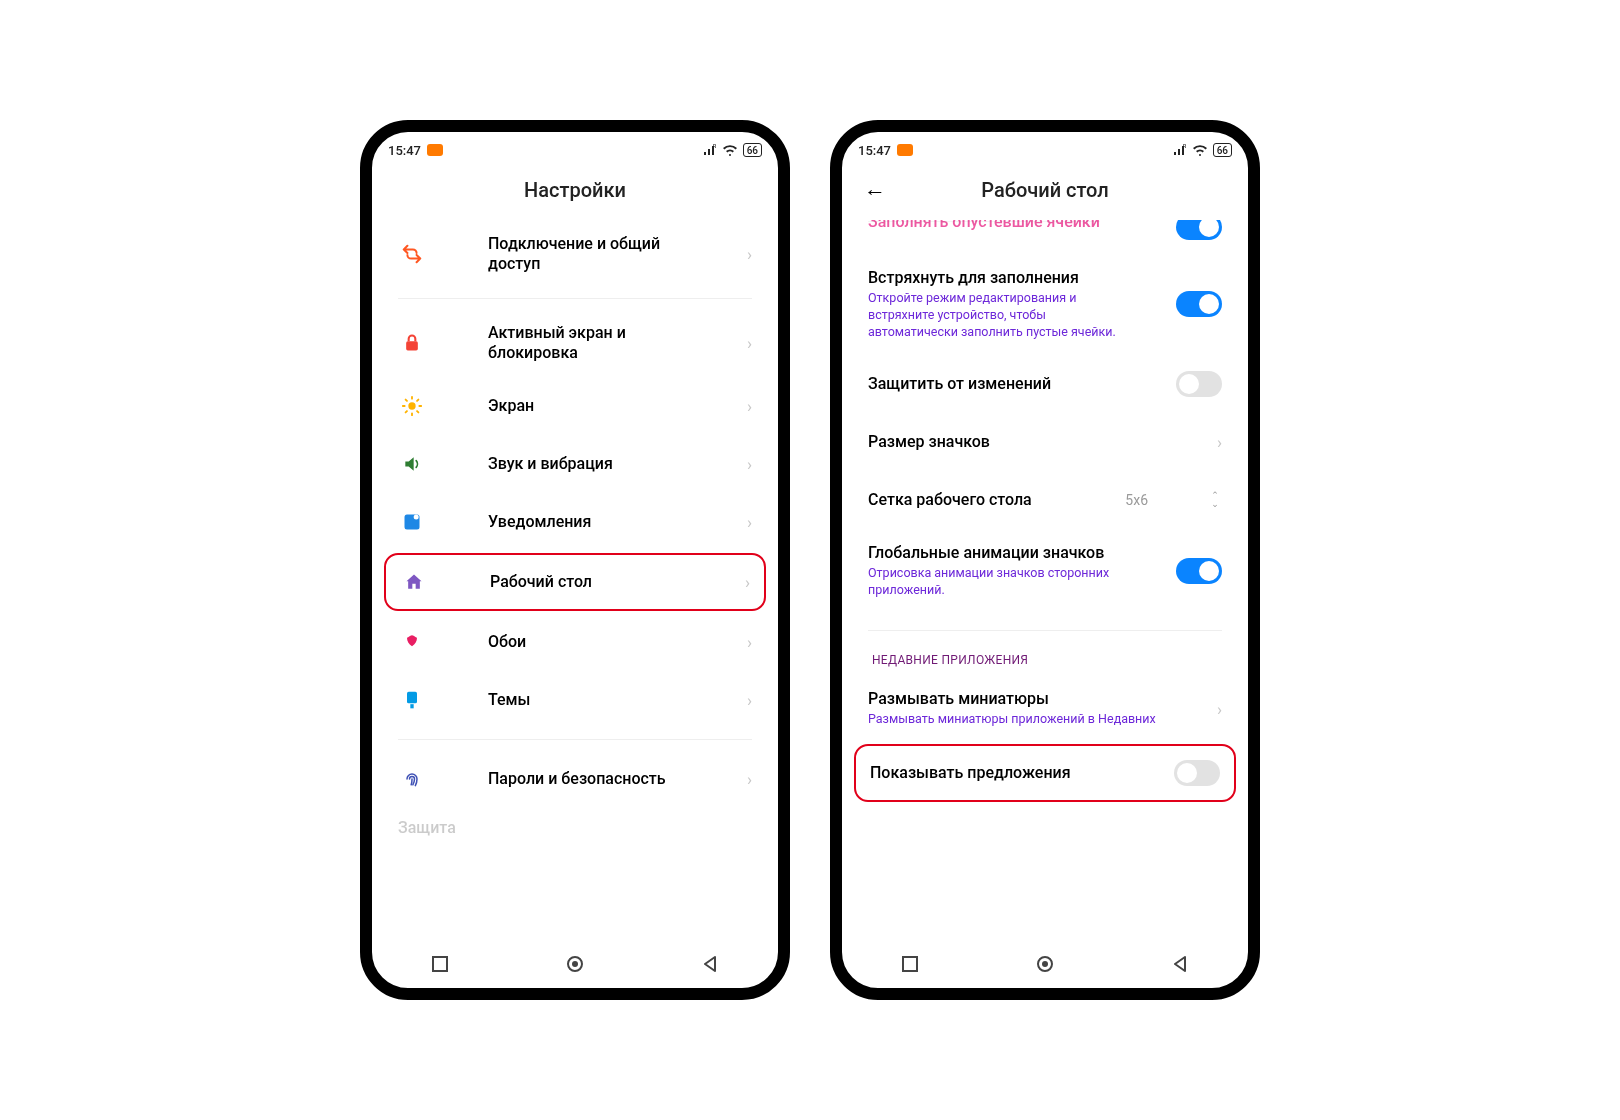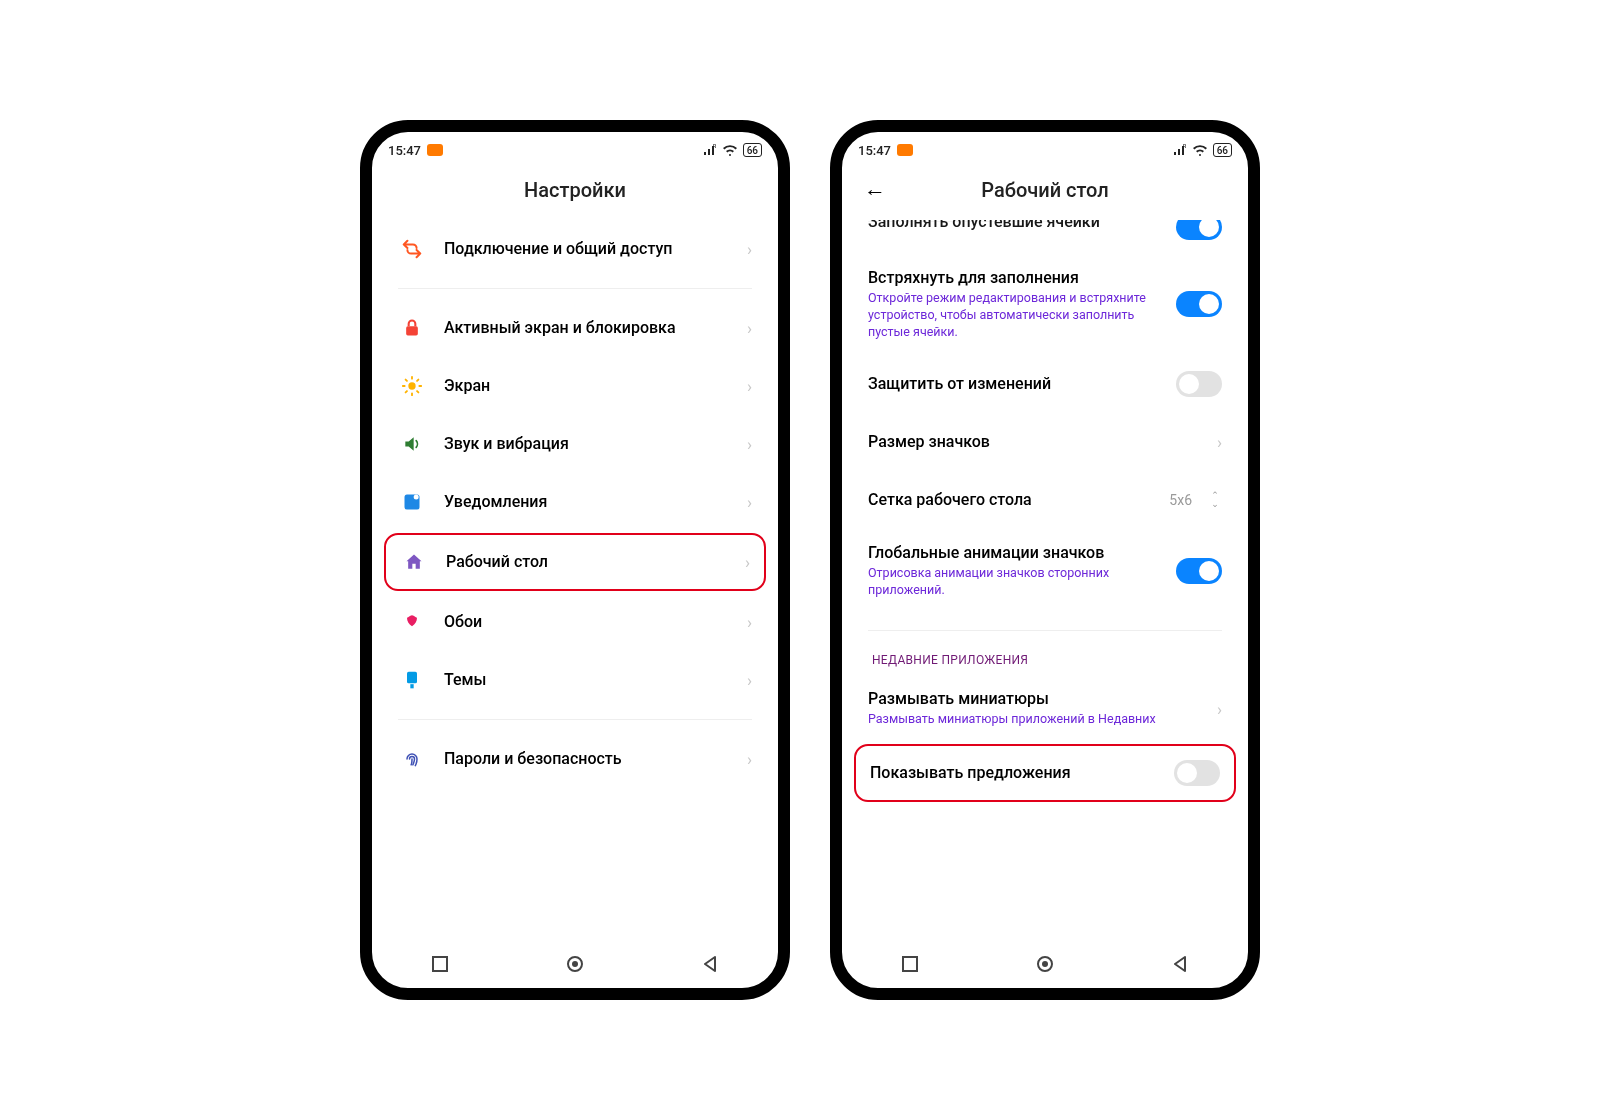--- a/index.html
+++ b/index.html
@@ -65,20 +65,21 @@
     flex: 1;
     overflow: hidden;
     padding: 0 8px;
   }
   .row {
     display: flex;
     align-items: center;
     padding: 14px 18px;
     min-height: 58px;
     position: relative;
+    gap: 44px;
   }
   .row.highlight {
     border: 2px solid #e1001a;
     border-radius: 14px;
     margin: 2px 4px;
     padding: 12px 14px;
   }
   .icon-slot {
     width: 28px;
     display: flex;
@@ -147,21 +148,21 @@
   }
   .nav-btn {
     width: 20px; height: 20px; display: flex; align-items: center; justify-content: center;
   }
   .cutrow {
     padding: 0 18px 8px 18px;
     display: flex; align-items: flex-start; justify-content: space-between;
   }
   .cutrow .cuttext {
     font-size: 16px;
-    color: #000000;
+    color: #ec4899;
     font-weight: 500;
     transform: translateY(-8px);
     filter: blur(0.4px);
     opacity: 0.9;
   }
   .cutrow .toggle { transform: translateY(-6px); }
   .partial-row {
     padding: 10px 18px 0 18px;
     font-size: 16px;
     font-weight: 500;
@@ -343,20 +344,21 @@
               </g>
             </svg>
           </span>
         </div>
       <div class="row-text">
           <div class="row-title">Пароли и безопасность</div>
         </div>
       <div class="chev">›</div>
     </div>
 
+    <div class="partial-row" style="opacity:0.25;">Защита</div>
   </div>
 
   <div class="navbar">
     <div class="nav-btn">
         <svg width="16" height="16">
           <rect x="1" y="1" width="14" height="14" fill="none" stroke="#444" stroke-width="2"></rect>
         </svg>
       </div>
     <div class="nav-btn">
         <svg width="18" height="18">

